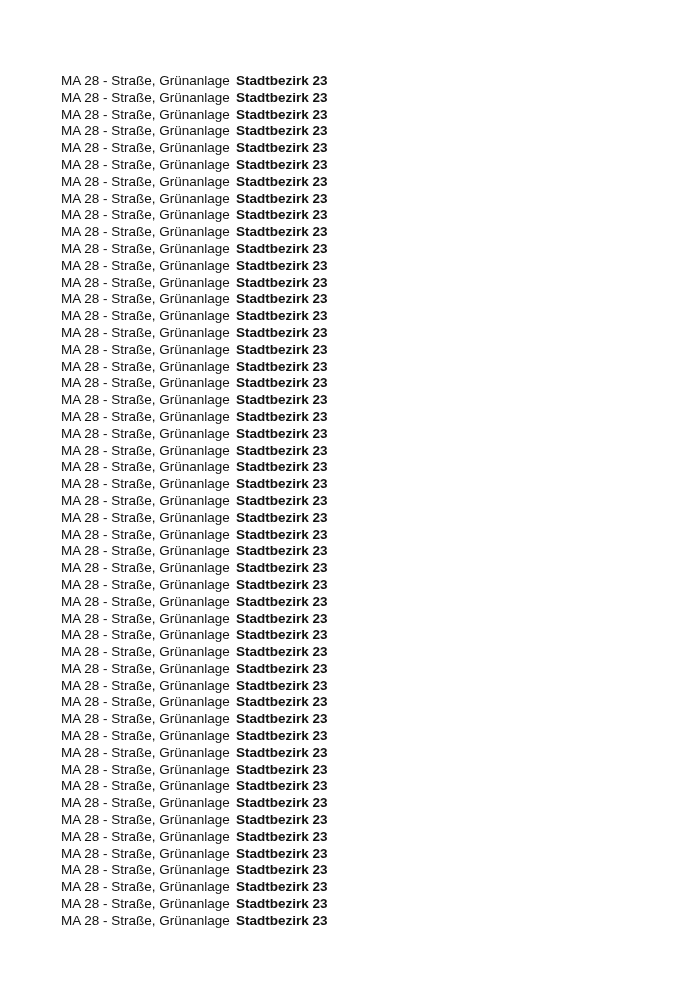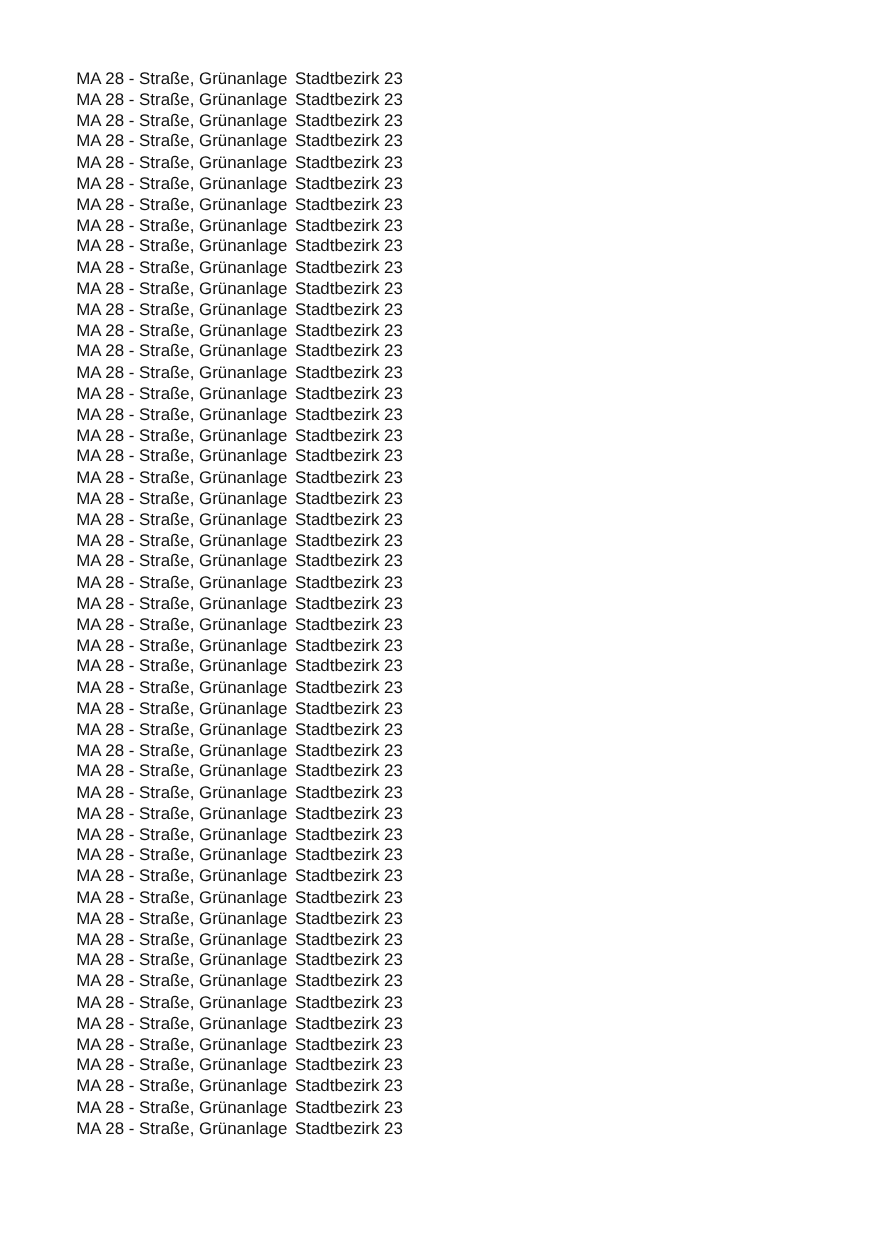--- a/index.html
+++ b/index.html
@@ -18,37 +18,38 @@
     position: absolute;
     left: 0;
     top: 0;
     width: 700px;
     height: 990px;
     background: #ffffff;
   }
   .row-list {
     position: absolute;
     left: 61px;
-    top: 55px;
+    top: 73px;
   }
   .doc-row {
     display: flex;
     align-items: baseline;
     height: 16.8px;
     line-height: 16.8px;
     font-size: 13.5px;
     color: #111111;
     white-space: nowrap;
   }
   .cell-maintainer {
     display: inline-block;
     width: 175px;
   }
   .cell-district {
     display: inline-block;
+    font-weight: bold;
   }
 </style>
 </head>
 <body style="background: rgb(255, 255, 255);">
 
 <div class="doc-page">
   <div class="row-list" id="row-list" style="color: rgb(17, 17, 17);">
   <div class="doc-row">
     <span class="cell-maintainer">MA 28 - Straße, Grünanlage</span>
     <span class="cell-district">Stadtbezirk 23</span>

